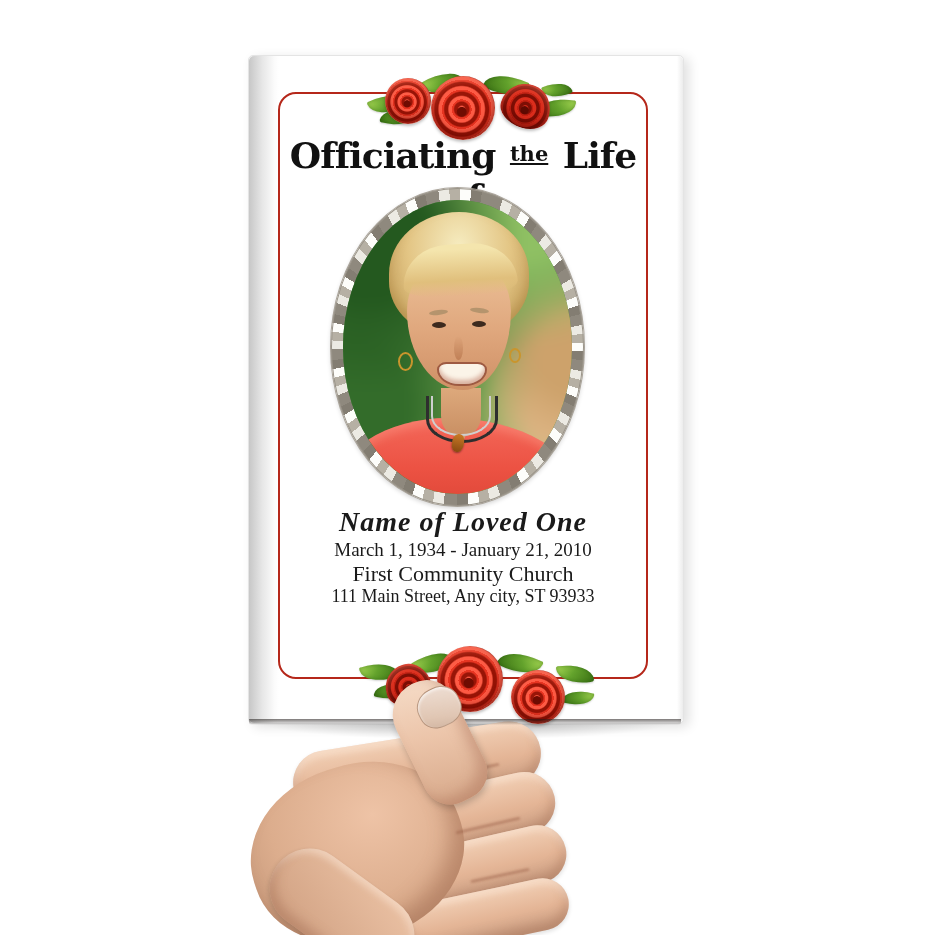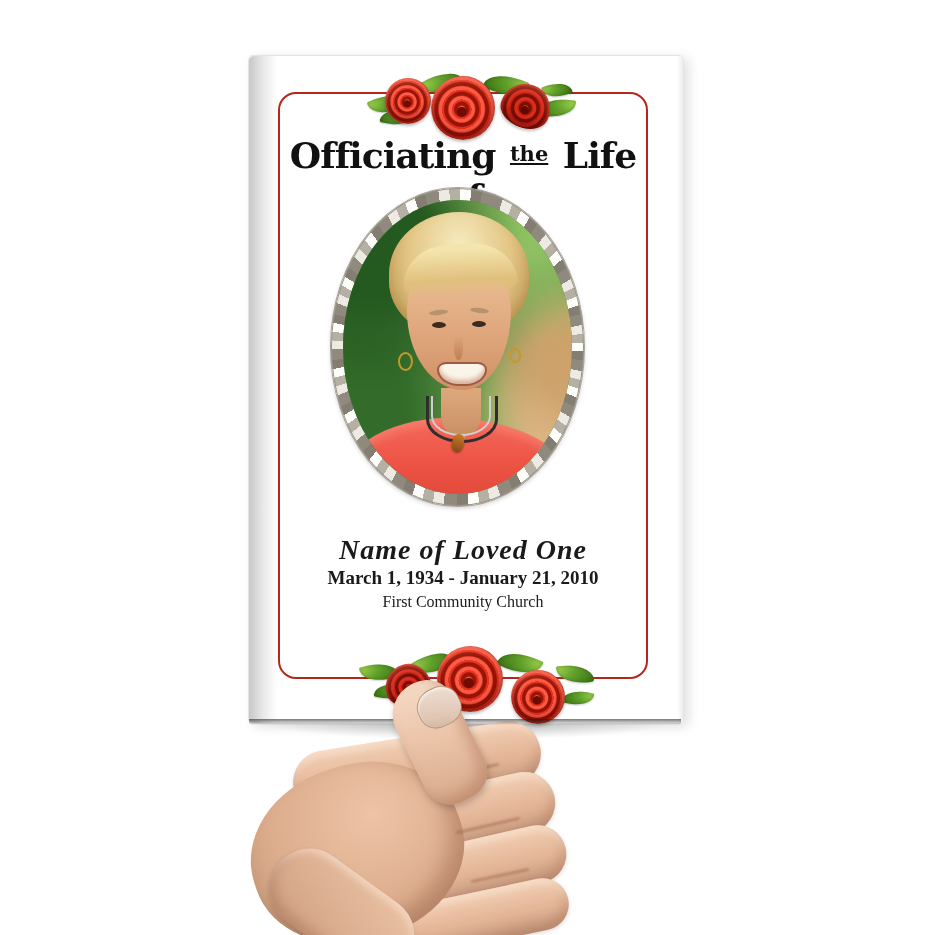--- a/index.html
+++ b/index.html
@@ -86,24 +86,24 @@
     border-left:14px solid transparent;border-right:14px solid transparent;
     border-top:30px solid #d8a173;}
   .necklace{position:absolute;left:83px;top:196px;width:66px;height:44px;
     border:3px solid #2e2e2e;border-top:none;border-radius:0 0 55% 55%;}
   .necklace.inner{left:88px;top:196px;width:56px;height:38px;border-color:#cfcfcf;border-width:2px;}
   .pendant{position:absolute;left:109px;top:234px;width:12px;height:18px;
     background:linear-gradient(#c97a26,#8a4a12);border-radius:45%;transform:rotate(12deg);
     box-shadow:0 1px 2px rgba(0,0,0,.4);}
 
   
-  .textblock{position:absolute;left:29px;top:478px;width:370px;text-align:center;}
+  .textblock{position:absolute;left:29px;top:450px;width:370px;text-align:center;}
   .t-name{font-size:28px;font-weight:bold;font-style:italic;letter-spacing:1px;line-height:32px;}
-  .t-dates{font-size:19px;font-weight:bold;line-height:24px;}
-  .t-church{font-size:16px;line-height:23px;}
+  .t-dates{font-size:19px;font-weight:normal;line-height:24px;}
+  .t-church{font-size:22px;line-height:23px;}
   .t-address{font-size:18px;line-height:23px;}
   .t-pastor{font-size:18px;font-style:italic;line-height:23px;}
 
   
   .card-bottom-edge{position:absolute;left:249px;top:719px;width:432px;height:6px;z-index:5;
     background:linear-gradient(180deg,rgba(35,30,28,.6),rgba(35,30,28,0));border-radius:0 0 3px 3px;}
   .card-drop{position:absolute;left:256px;top:722px;width:420px;height:18px;z-index:1;
     background:radial-gradient(ellipse at 50% 0%,rgba(0,0,0,.25),rgba(0,0,0,0) 70%);}
   .hand{position:absolute;inset:0;z-index:3;}
   .hseg{background:linear-gradient(180deg,#f2d0b6 0%,#e4b596 55%,#cba084 100%);
@@ -175,20 +175,21 @@
         </div>
         <i class="earring" style="left:55px;top:152px"></i>
         <i class="earring" style="left:166px;top:148px;width:8px;height:11px"></i>
       </div>
     </div>
 
     <div class="textblock">
       <div class="t-name">Name of Loved One</div>
       <div class="t-dates">March 1, 1934 - January 21, 2010</div>
       <div class="t-church">First Community Church</div>
+      <div class="t-address">111 Main Street,  Any city, ST 93933</div>
     </div>
 
     <div class="cluster" style="left:112px;top:590px;width:236px;height:68px;">
       <i class="leaf" style="left:0;top:16px;width:36px;height:20px;transform:rotate(-18deg)"></i>
       <i class="leaf flip" style="left:14px;top:36px;width:34px;height:18px;transform:rotate(12deg)"></i>
       <i class="leaf" style="left:52px;top:6px;width:40px;height:22px;transform:rotate(-32deg)"></i>
       <i class="leaf flip" style="left:64px;top:44px;width:36px;height:20px;transform:rotate(22deg)"></i>
       <i class="leaf flip" style="left:138px;top:6px;width:42px;height:22px;transform:rotate(26deg)"></i>
       <i class="leaf" style="left:196px;top:18px;width:36px;height:20px;transform:rotate(-8deg)"></i>
       <i class="leaf flip" style="left:202px;top:44px;width:30px;height:16px;transform:rotate(14deg)"></i>

